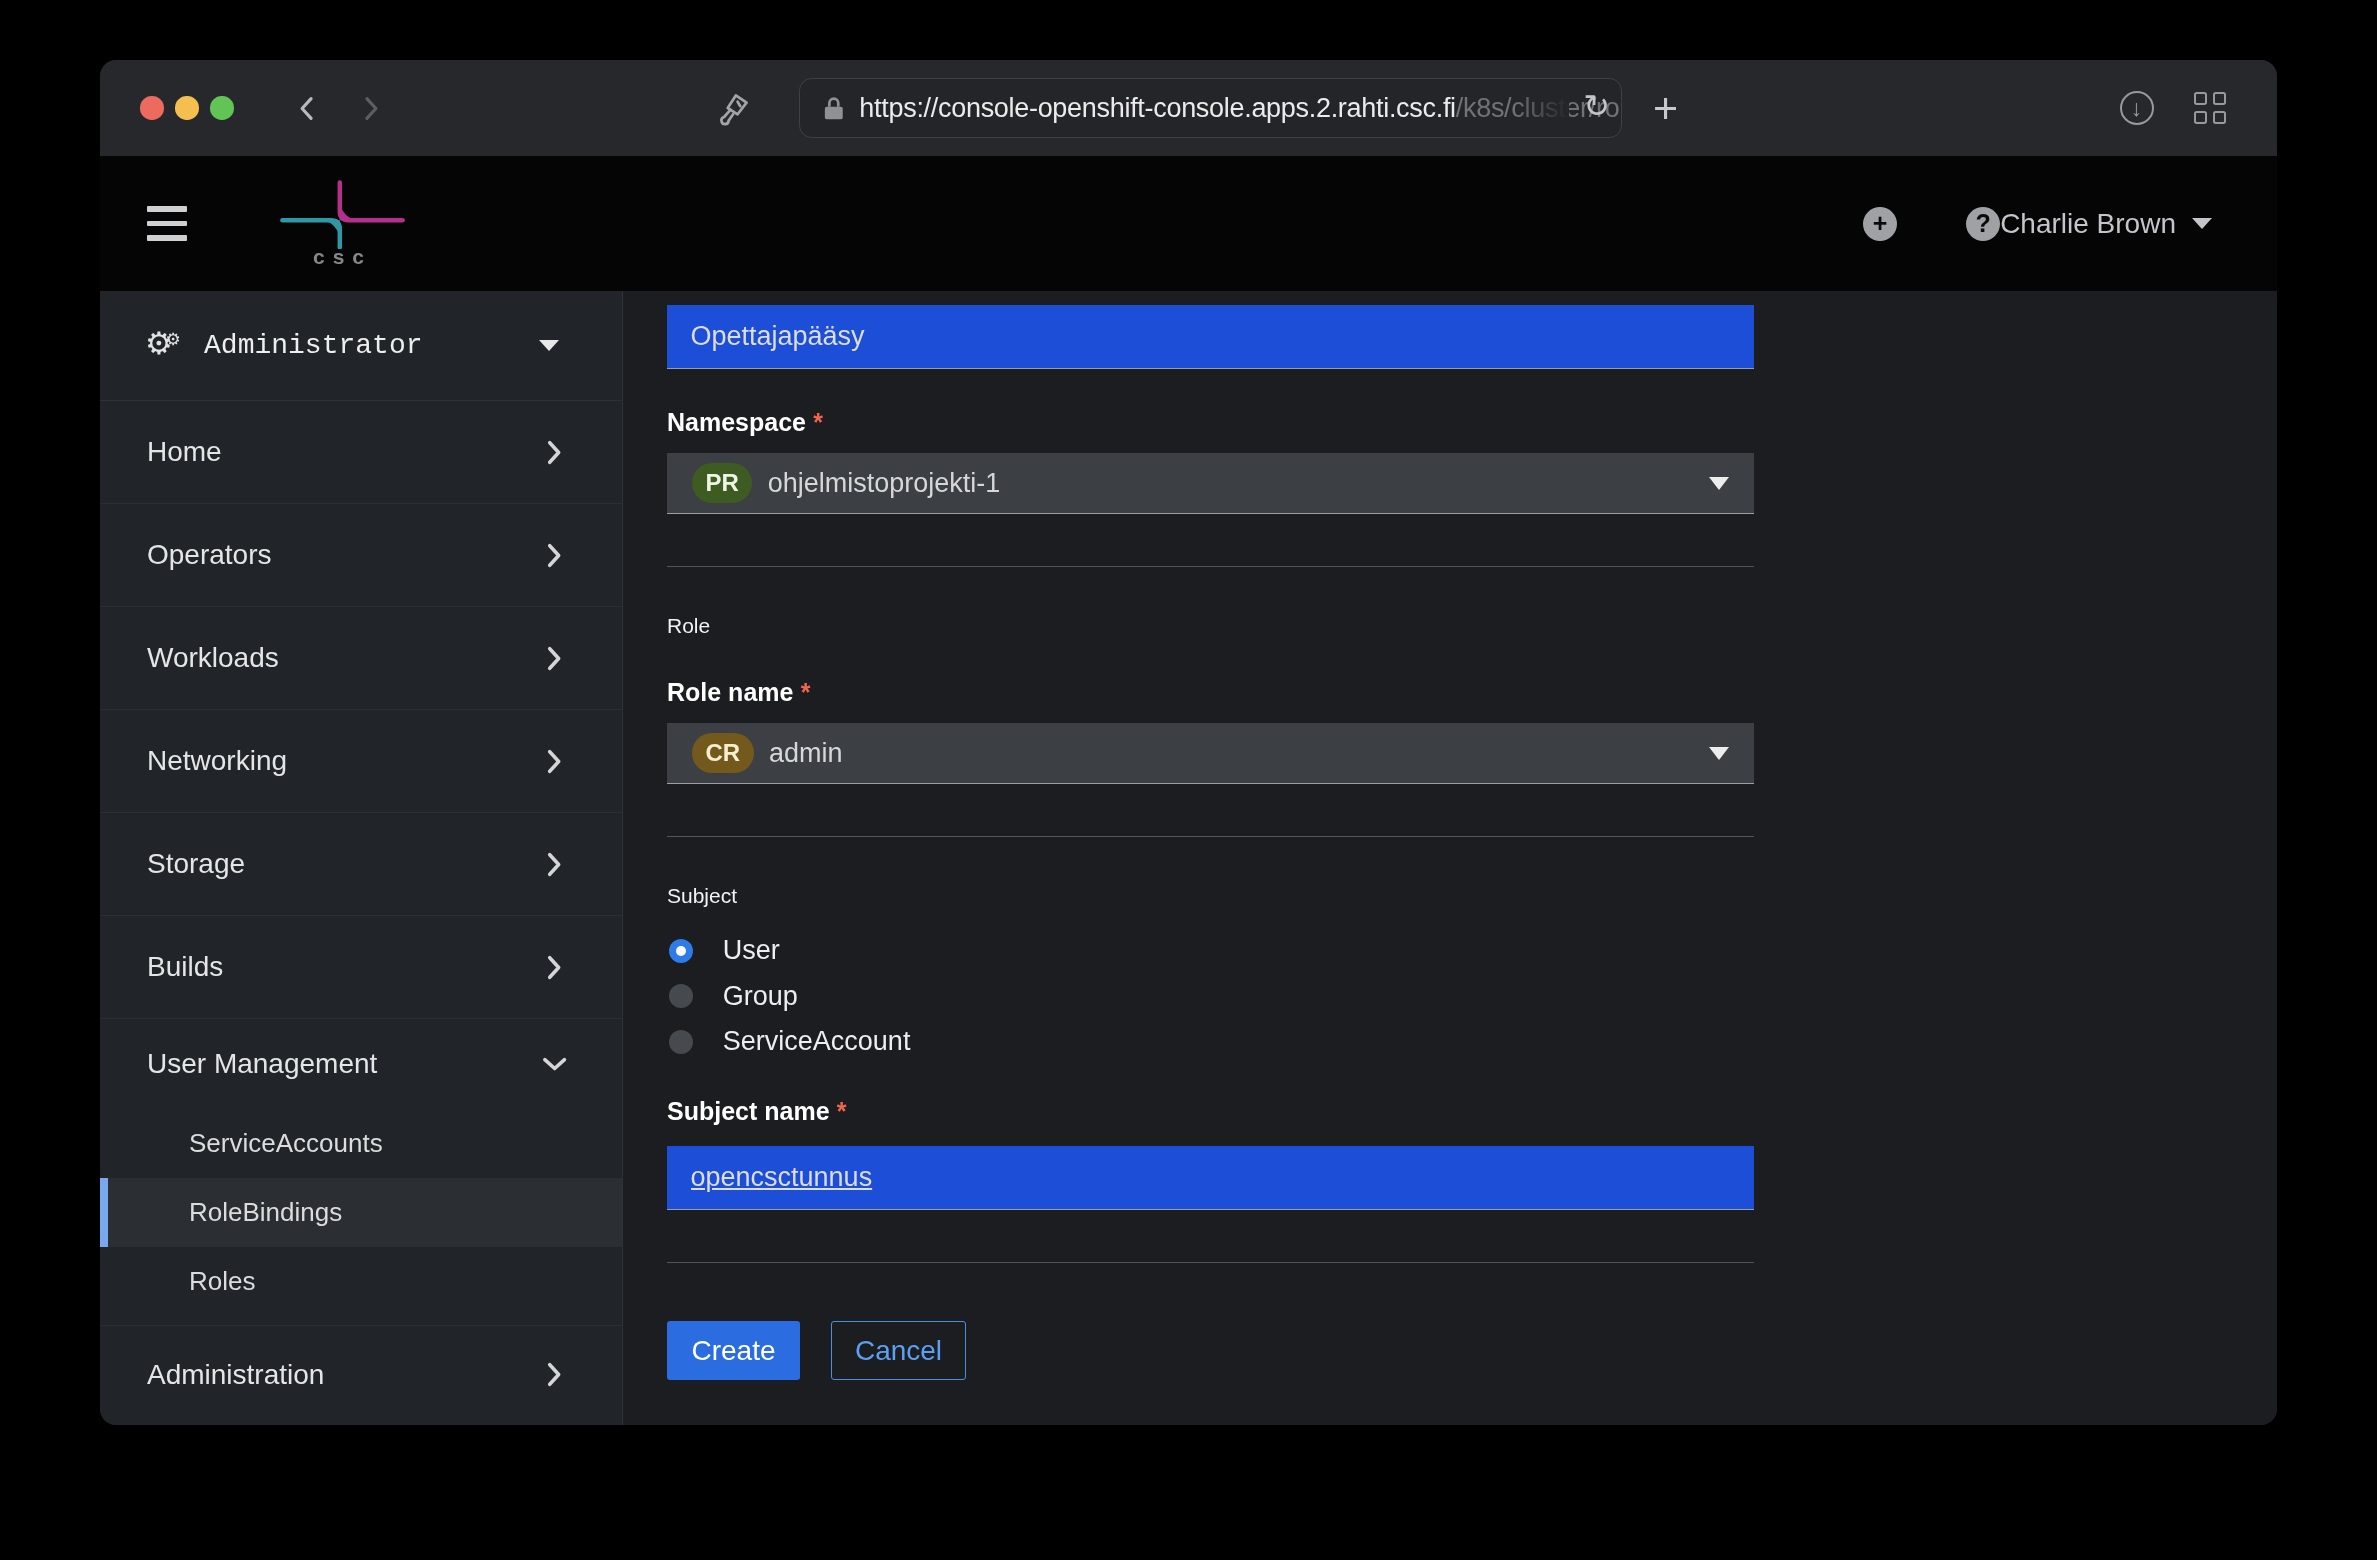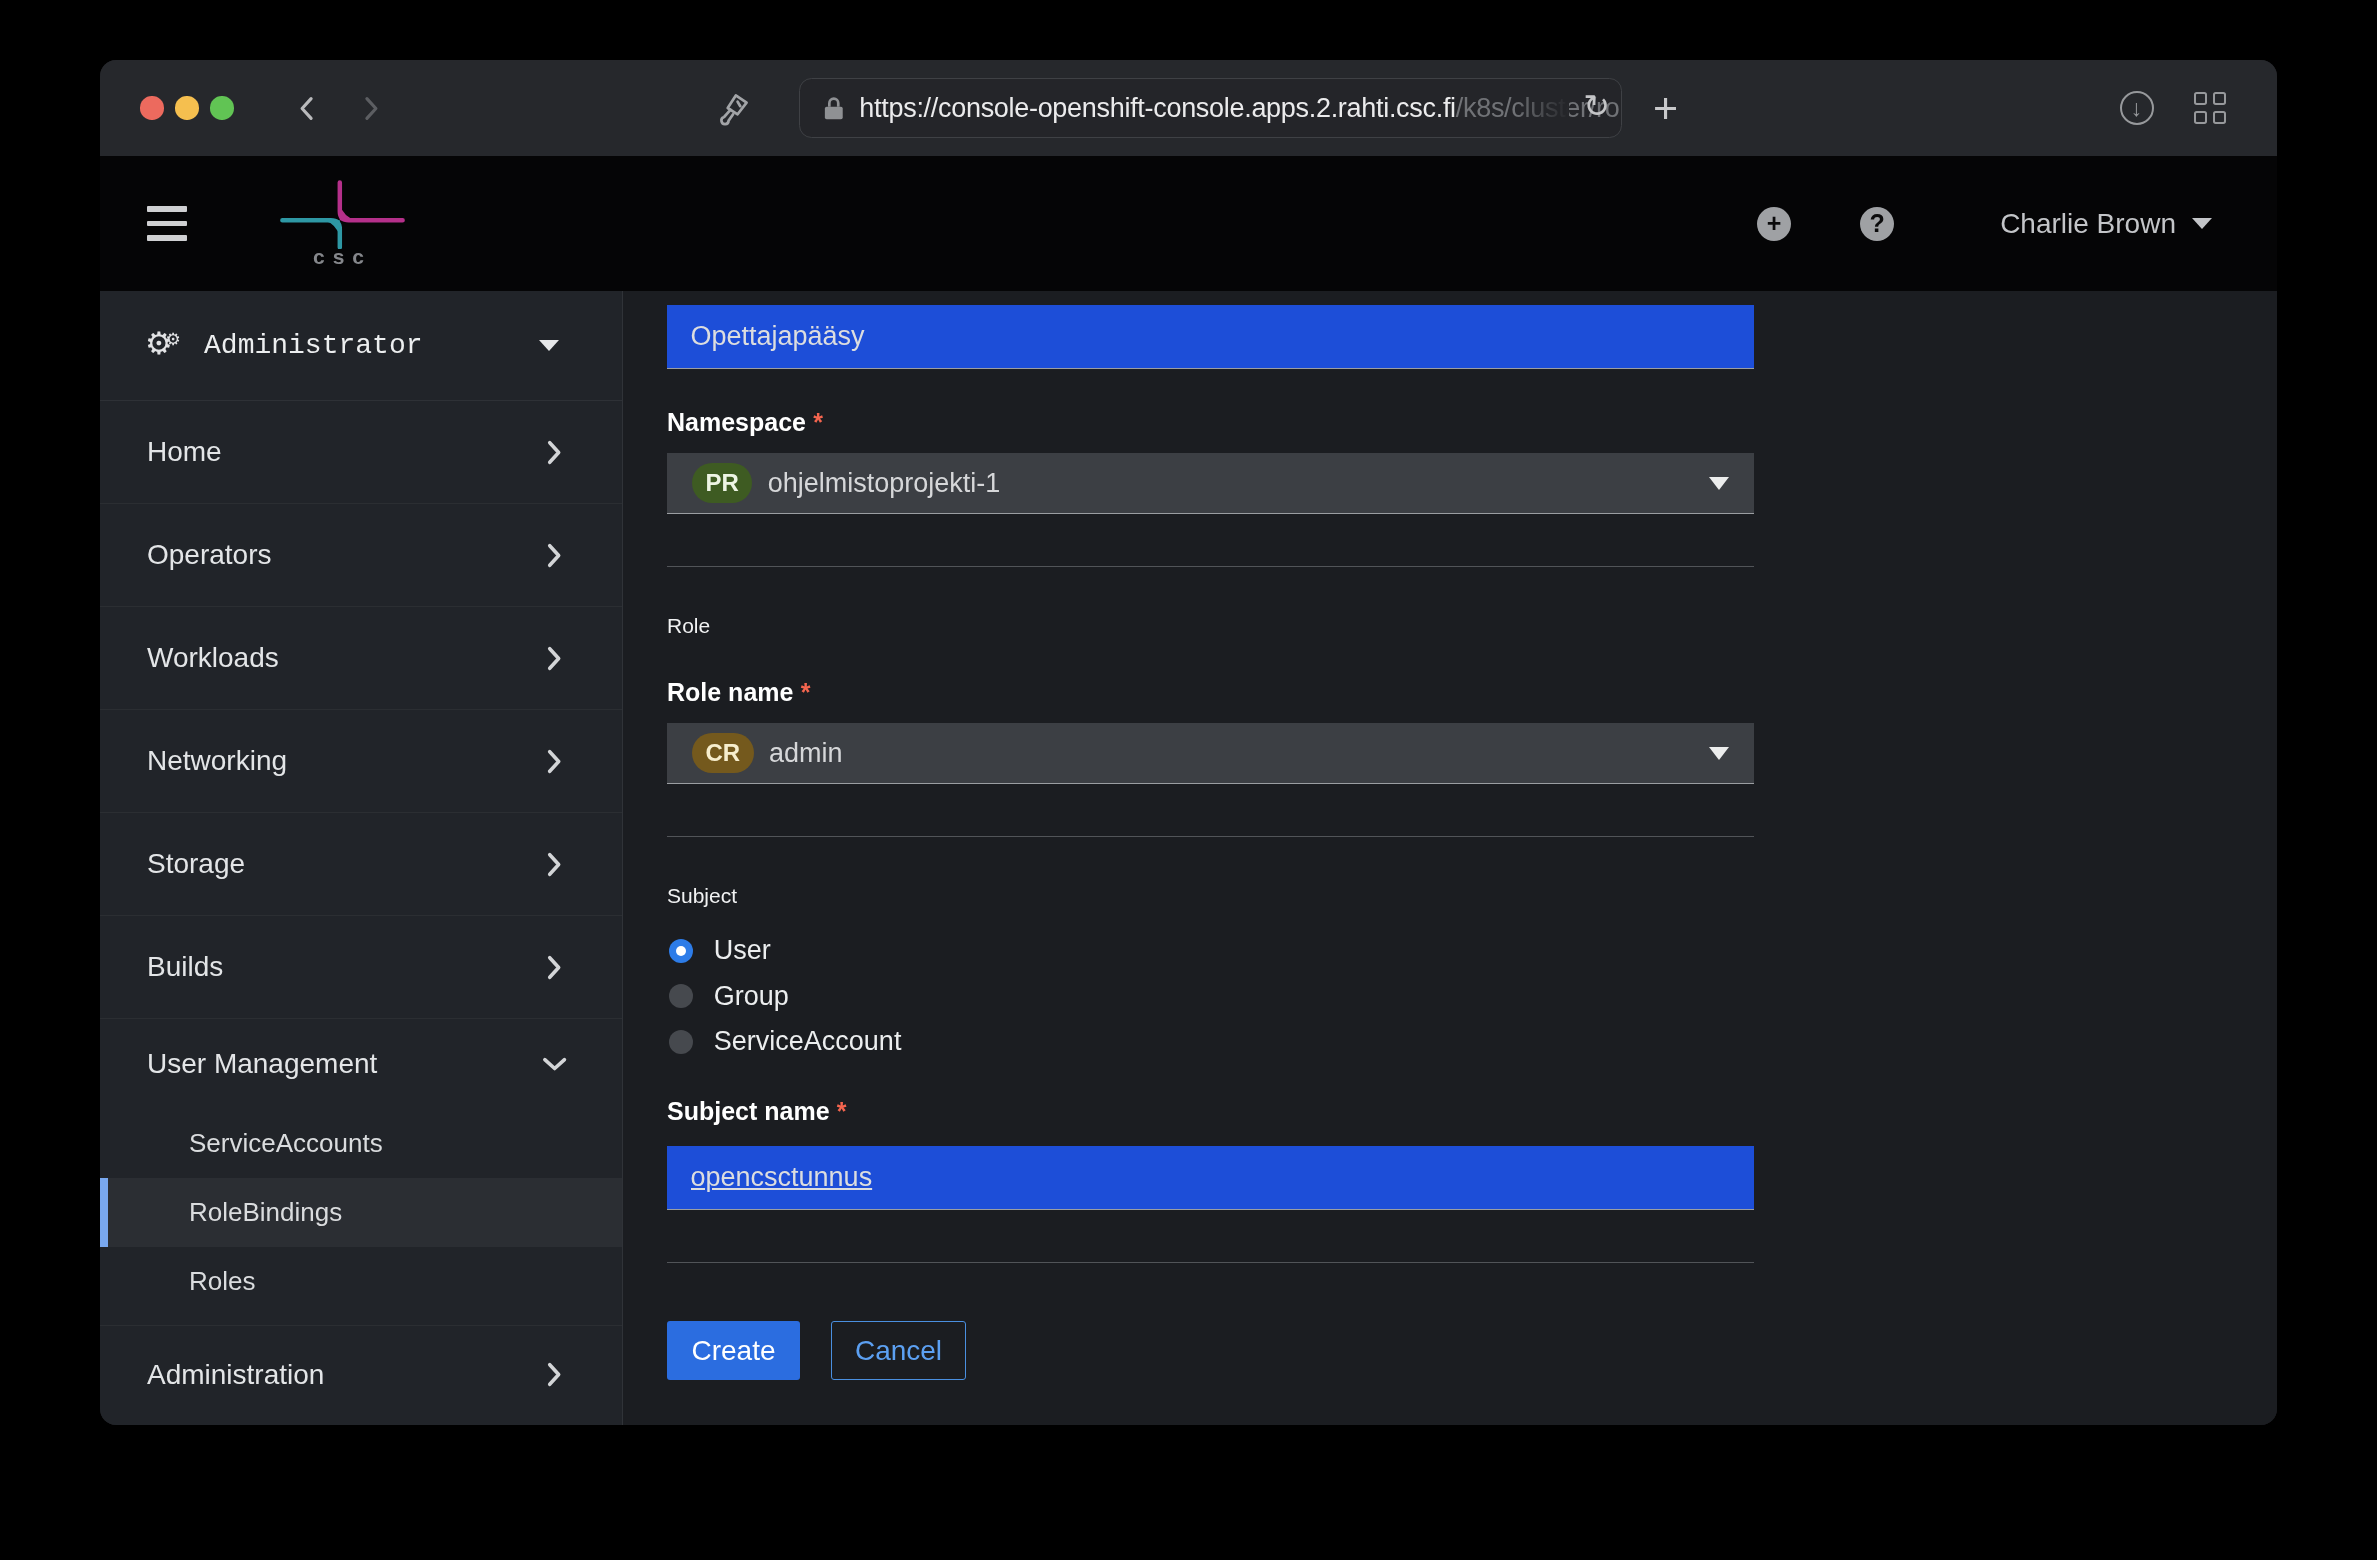--- a/index.html
+++ b/index.html
@@ -35,21 +35,21 @@
   .masthead { height:135px; background:#050506; display:flex; align-items:center; }
   .hamburger { margin-left:47px; display:flex; flex-direction:column; gap:9px; width:40px; cursor:pointer; }
   .hamburger i { height:5.4px; background:#cfd0d2; border-radius:0.9px; }
   .csc-logo { margin-left:88px; width:135px; height:90px; position:relative; }
   .csc-logo .word { position:absolute; left:50%; transform:translateX(-50%); bottom:0; font-size:21px; font-weight:bold;
                     color:#85878b; letter-spacing:8px; }
   .mast-right { margin-left:auto; display:flex; align-items:center; padding-right:65px; }
   .circle-btn { width:34px; height:34px; border-radius:50%; background:#9fa1a4; color:#0b0b0c;
                 display:flex; align-items:center; justify-content:center; font-size:25px; font-weight:bold; }
   .help-btn { margin-left:69px; }
-  .user-menu { margin-left:106px; display:flex; align-items:center; gap:16px; }
+  .user-menu { display:flex; align-items:center; gap:16px; }
   .user-name { font-size:28px; color:#c3c5c8; }
   .caret-down { width:0; height:0; border-left:10px solid transparent; border-right:10px solid transparent;
                 border-top:11.7px solid #c3c5c8; }
 
   
   .app-body { display:flex; height:1134px; }
 
   .sidebar { width:523px; background:#212429; border-right:0.9px solid #303338; display:flex; flex-direction:column; }
   .persp-row { height:110px; border-bottom:0.9px solid #2e3136; display:flex; align-items:center;
                padding:0 63px 0 45px; }
@@ -85,21 +85,21 @@
   .badge-cr { background:#74591d; color:#f7eecd; }
   .select-value { font-size:27px; color:#d6d7d9; }
   .select-caret { margin-left:auto; width:0; height:0; border-left:10.8px solid transparent;
                   border-right:10.8px solid transparent; border-top:13.5px solid #eceded; }
 
   .hr { margin-top:52px; border:none; border-top:1.8px solid #515458; width:1087px; }
   .section-heading { margin-top:47px; font-size:21px; color:#f1f2f3; }
   .sub-label { margin-top:40px; }
 
   .radio-group { margin-top:27px; display:flex; flex-direction:column; gap:14.4px; }
-  .radio-row { display:flex; align-items:center; gap:21px; cursor:pointer; padding-left:1.8px; }
+  .radio-row { display:flex; align-items:center; gap:30px; cursor:pointer; padding-left:1.8px; }
   .radio { width:24px; height:24px; border-radius:50%; background:#46494e; position:relative; flex:0 0 auto; }
   .radio.checked { background:#2d7ce8; }
   .radio.checked::after { content:""; position:absolute; left:50%; top:50%; transform:translate(-50%,-50%);
                           width:10px; height:10px; border-radius:50%; background:#ffffff; }
   .radio-label { font-size:27px; color:#eceeef; }
 
   .btn-row { margin-top:58px; display:flex; gap:31px; }
   .btn { height:59px; border-radius:3px; font-size:28px; font-family:"Liberation Sans", sans-serif;
          display:flex; align-items:center; justify-content:center; cursor:pointer; }
   .btn-primary { width:133px; background:#2b6de0; color:#ffffff; border:none; }

